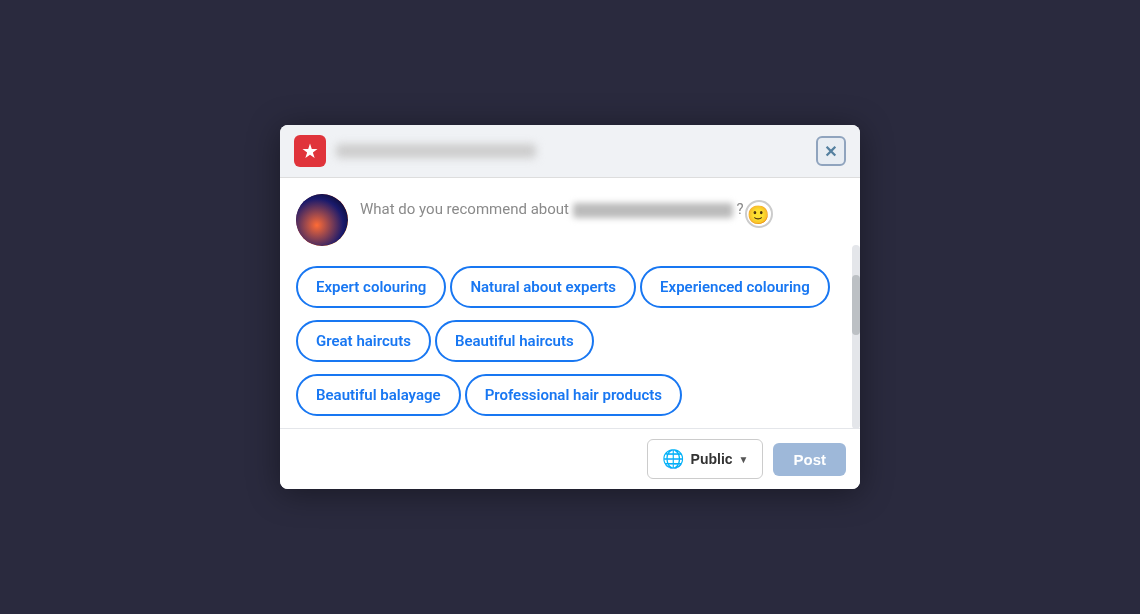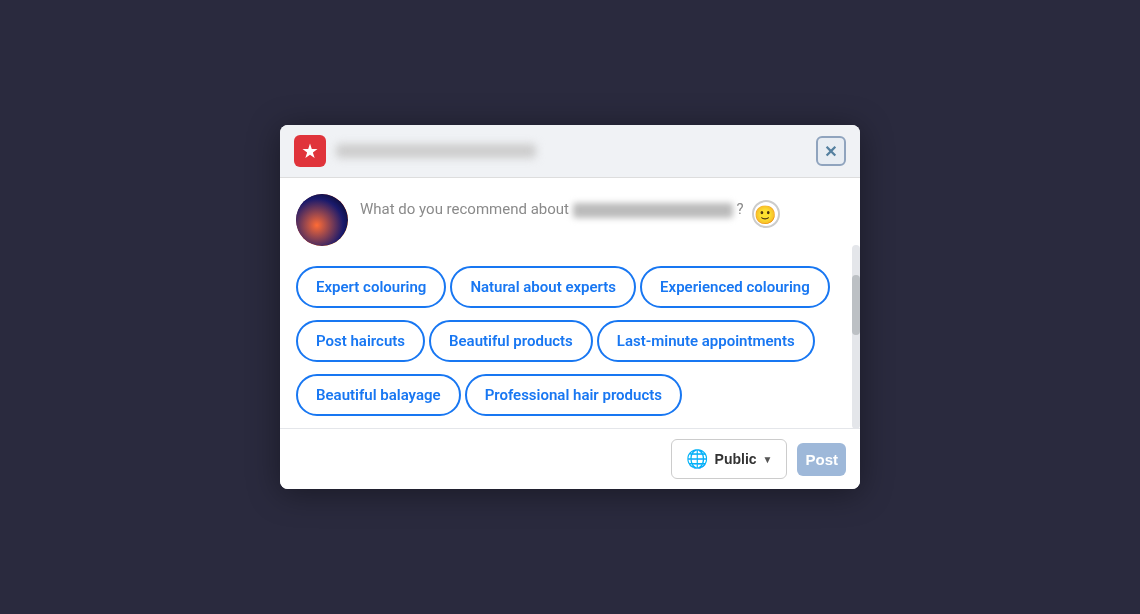--- a/index.html
+++ b/index.html
@@ -118,21 +118,21 @@
       width: 100%;
       height: 100%;
       background: radial-gradient(circle at 40% 60%, #ff6b35 0%, #1a1a6c 60%, #000 100%);
       border-radius: 50%;
     }
 
     .prompt-area {
       flex: 1;
       display: flex;
       align-items: flex-start;
-      gap: 8px;
+      gap: 1px;
       padding-top: 4px;
     }
 
     .prompt-text {
       font-size: 15px;
       color: #8a8a8a;
       line-height: 1.5;
     }
 
     .prompt-text .blurred {
@@ -238,21 +238,21 @@
     .public-btn .globe-icon {
       font-size: 18px;
     }
 
     .public-btn .chevron {
       font-size: 10px;
       color: #555;
     }
 
     .post-btn {
-      padding: 8px 8px;
+      padding: 8px 20px;
       background: #9eb8d9;
       color: #fff;
       border: none;
       border-radius: 6px;
       font-size: 15px;
       font-weight: 700;
       cursor: pointer;
     }
 
     .modal-container {
@@ -301,23 +301,22 @@
 
         <div class="tags-area">
 
           <div class="tags-row">
             <div class="tag-chip">Expert colouring</div>
             <div class="tag-chip">Natural about experts</div>
             <div class="tag-chip">Experienced colouring</div>
           </div>
 
           <div class="tags-row">
-            <div class="tag-chip">Post haircuts</div>
-            <div class="tag-chip">Beautiful products</div>
-            <div class="tag-chip">Last-minute appointments</div>
+            <div class="tag-chip">Great haircuts</div>
+            <div class="tag-chip">Beautiful haircuts</div>
           </div>
 
           <div class="tags-row">
             <div class="tag-chip partial">Beautiful balayage</div>
             <div class="tag-chip partial">Professional hair products</div>
           </div>
 
         </div>
       </div>
 

